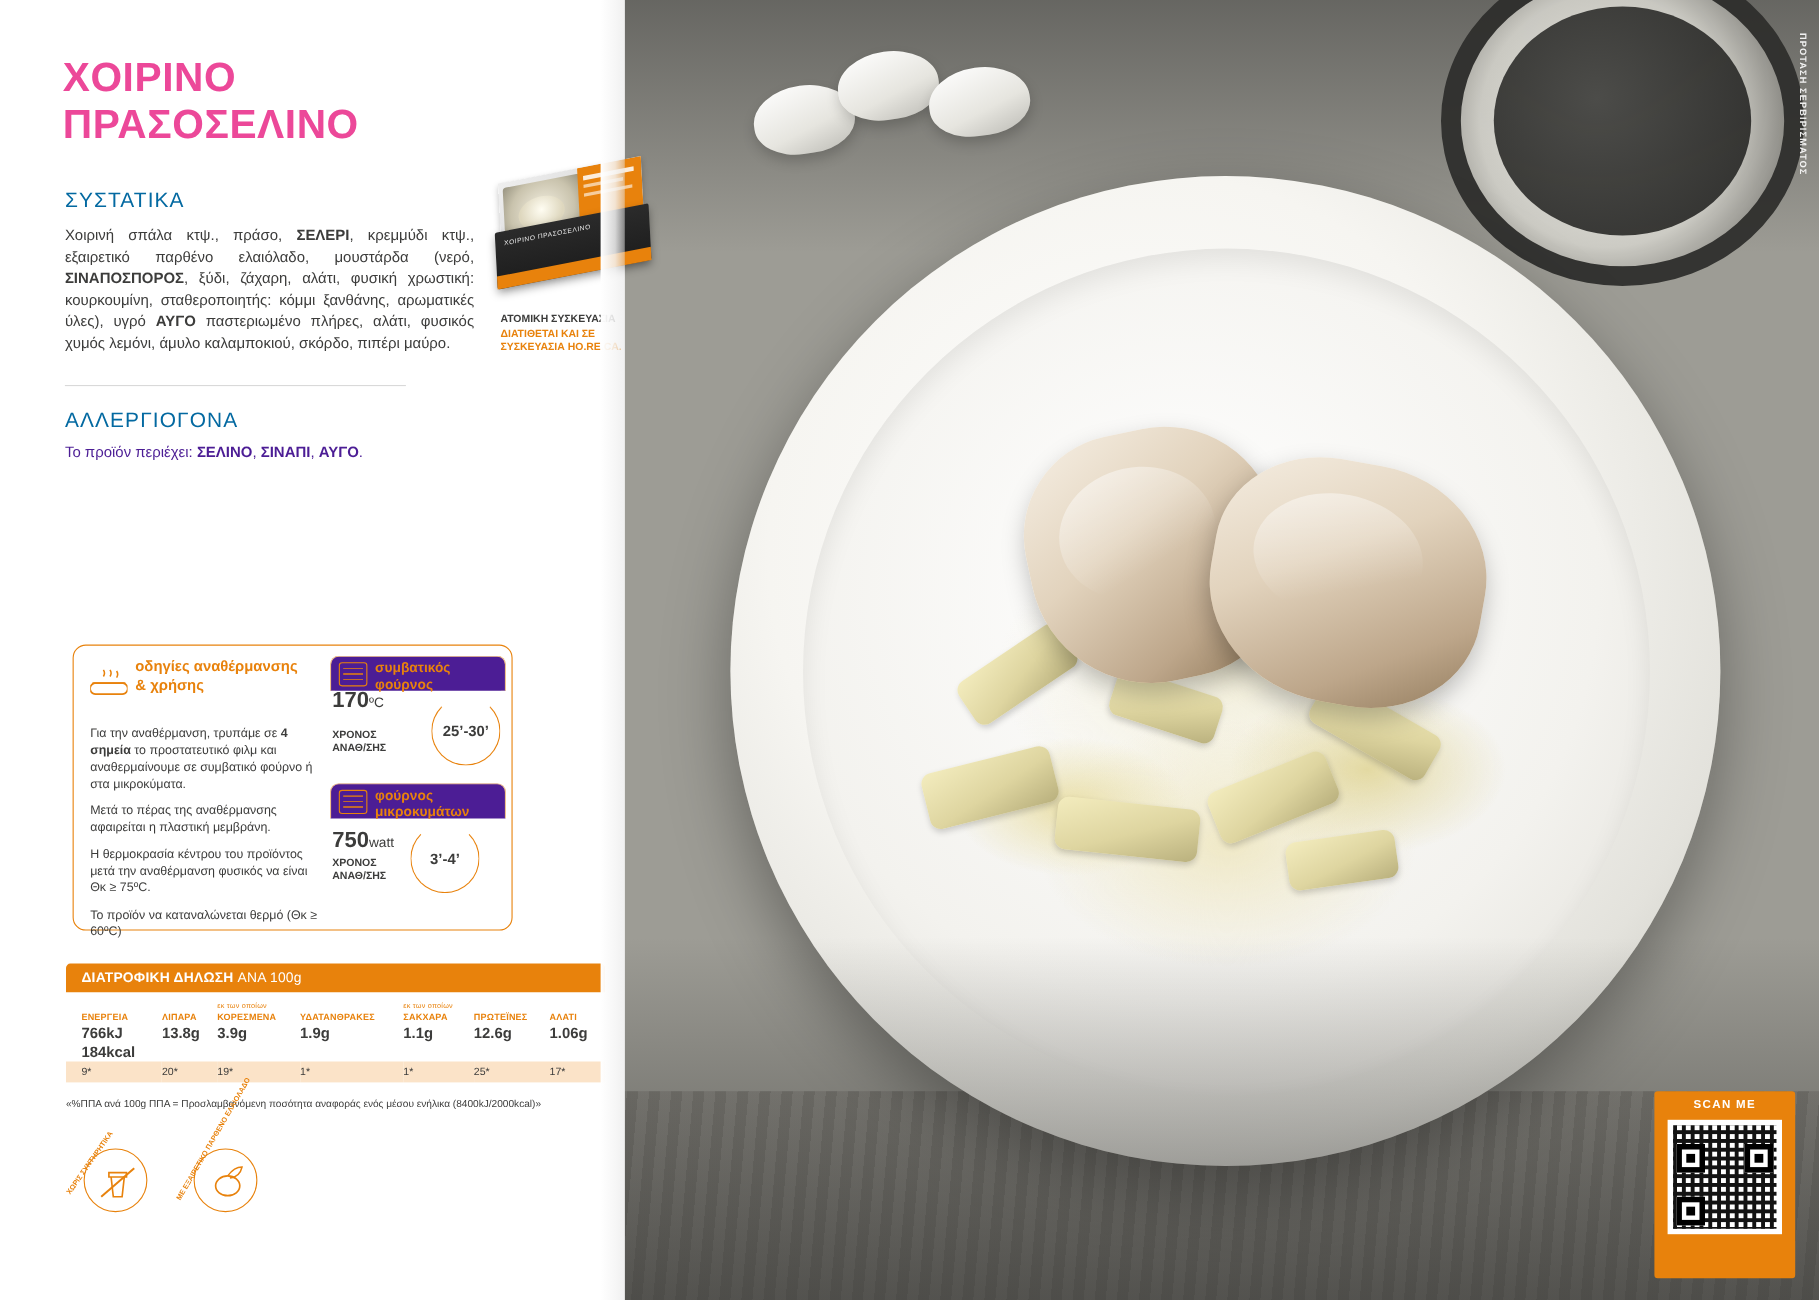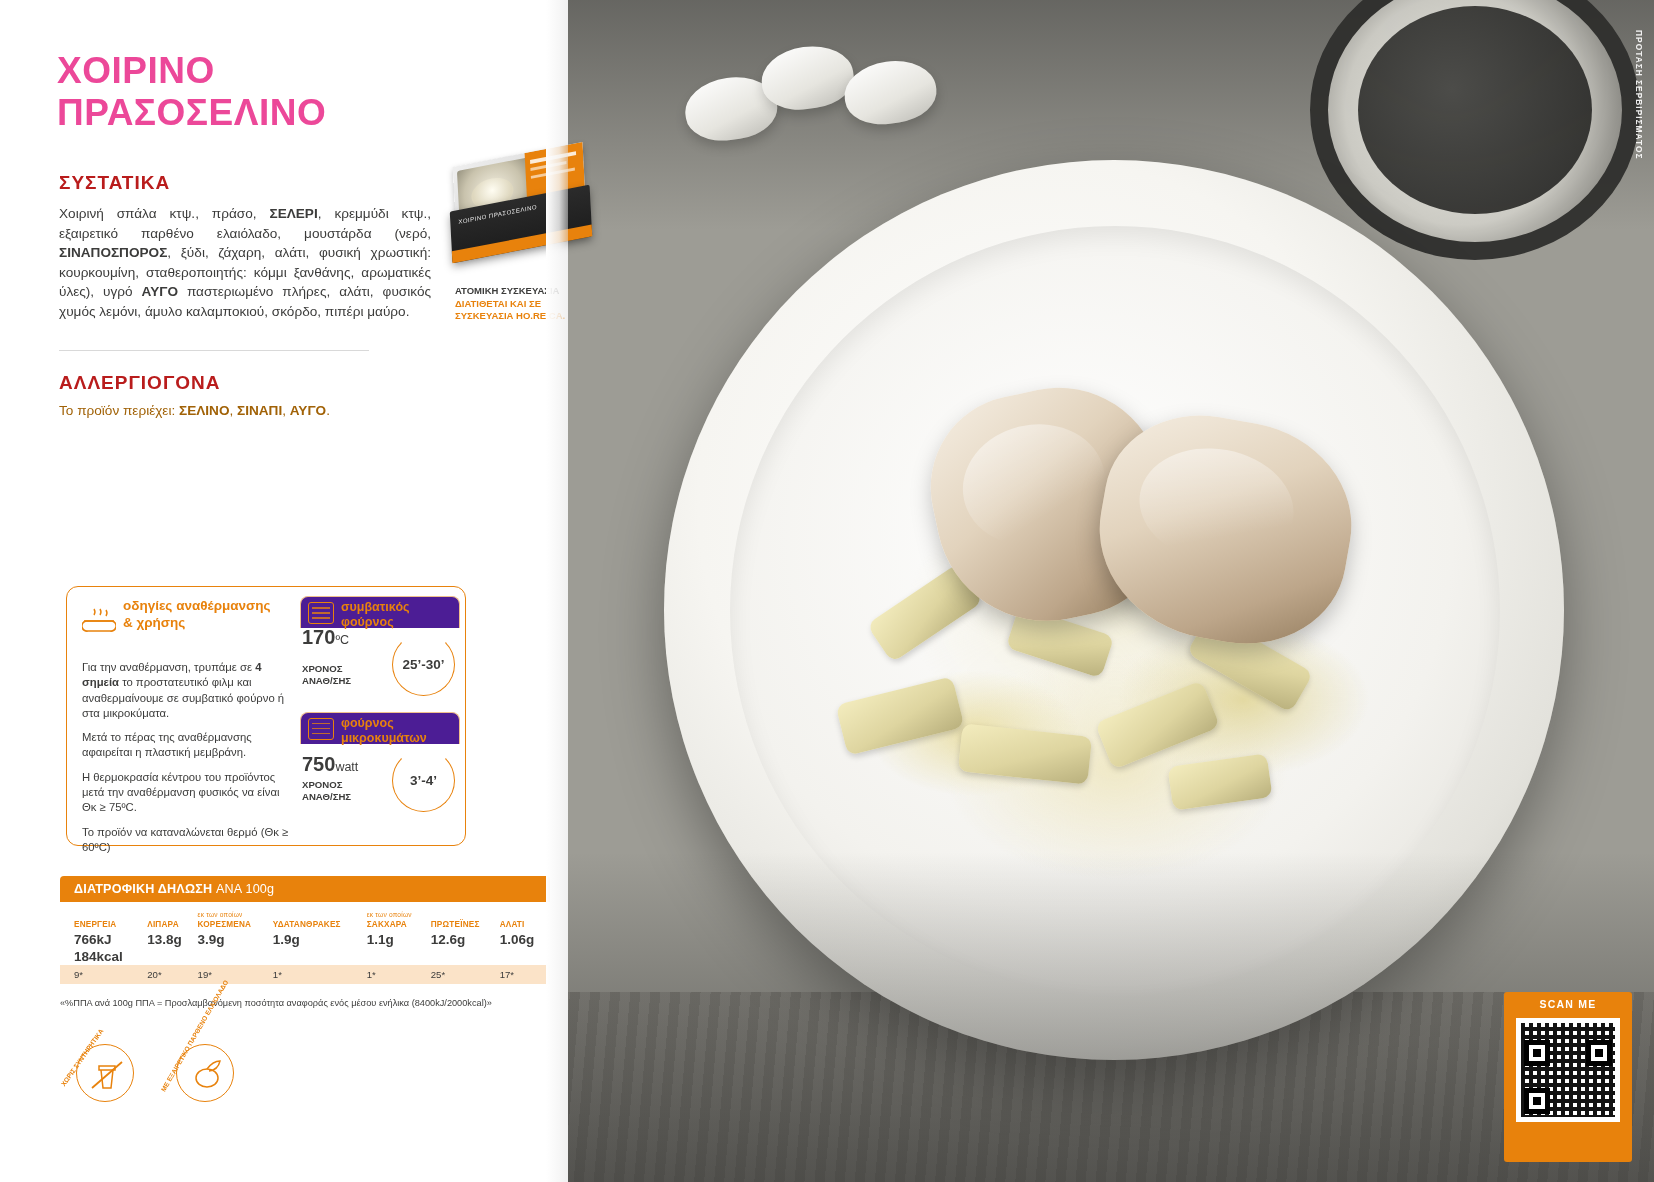--- a/index.html
+++ b/index.html
@@ -25,39 +25,39 @@
   }
 
   .title {
     position:absolute; left:57px; top:50px; width:420px;
     font-size:37px; line-height:42px; font-weight:bold; color:#ec4899;
     letter-spacing:0.5px;
   }
   .title span { display:block; }
 
   .sec-head {
-    font-size:19px; font-weight:bold; color:#b91c1c; letter-spacing:1px;
+    font-size:19px; font-weight:normal; color:#0369a1; letter-spacing:1px;
   }
   .ingredients-head { position:absolute; left:59px; top:172px; }
 
   .ingredients-body {
     position:absolute; left:59px; top:204px; width:372px;
     font-size:13.6px; line-height:19.6px; color:#3c3c3b;
     text-align:justify;
   }
   .ingredients-body b { font-weight:bold; }
 
   .rule {
     position:absolute; left:59px; top:350px; width:310px; height:1px; background:#d9d9d9;
   }
 
   .allerg-head { position:absolute; left:59px; top:372px; }
   .allerg-body {
     position:absolute; left:59px; top:403px; width:400px;
-    font-size:13.6px; color:#a16207;
+    font-size:13.6px; color:#4c1d95;
   }
   .allerg-body b{font-weight:bold;}
 
   
   .pack {
     position:absolute; left:455px; top:140px; width:165px; height:135px;
   }
   .pack .box {
     position:absolute; left:0; top:14px; width:130px; height:92px;
     background:linear-gradient(145deg,#efefef 0%, #dcdcdc 45%, #c9c9c9 100%);
@@ -161,21 +161,21 @@
   }
   .oven-sub.a{ top:76px; }
   .oven-sub.b{ top:192px; }
   .time-circ{
     position:absolute; width:63px; height:63px; border-radius:50%;
     border:1.6px solid #e8820c; border-top-color:transparent;
     display:flex; align-items:center; justify-content:center;
     font-size:13.5px; font-weight:bold; color:#3c3c3b;
   }
   .time-circ.a{ left:325px; top:46px; }
-  .time-circ.b{ left:325px; top:162px; }
+  .time-circ.b{ left:306px; top:162px; }
 
   
   .nutri{
     position:absolute; left:60px; top:876px; width:490px;
   }
   .nutri-head{
     background:#e8820c; color:#fff; height:26px; border-radius:4px 4px 0 0;
     font-size:12.6px; font-weight:bold; padding:6px 0 0 14px; letter-spacing:.2px;
   }
   .nutri-head .light{ font-weight:normal; }

